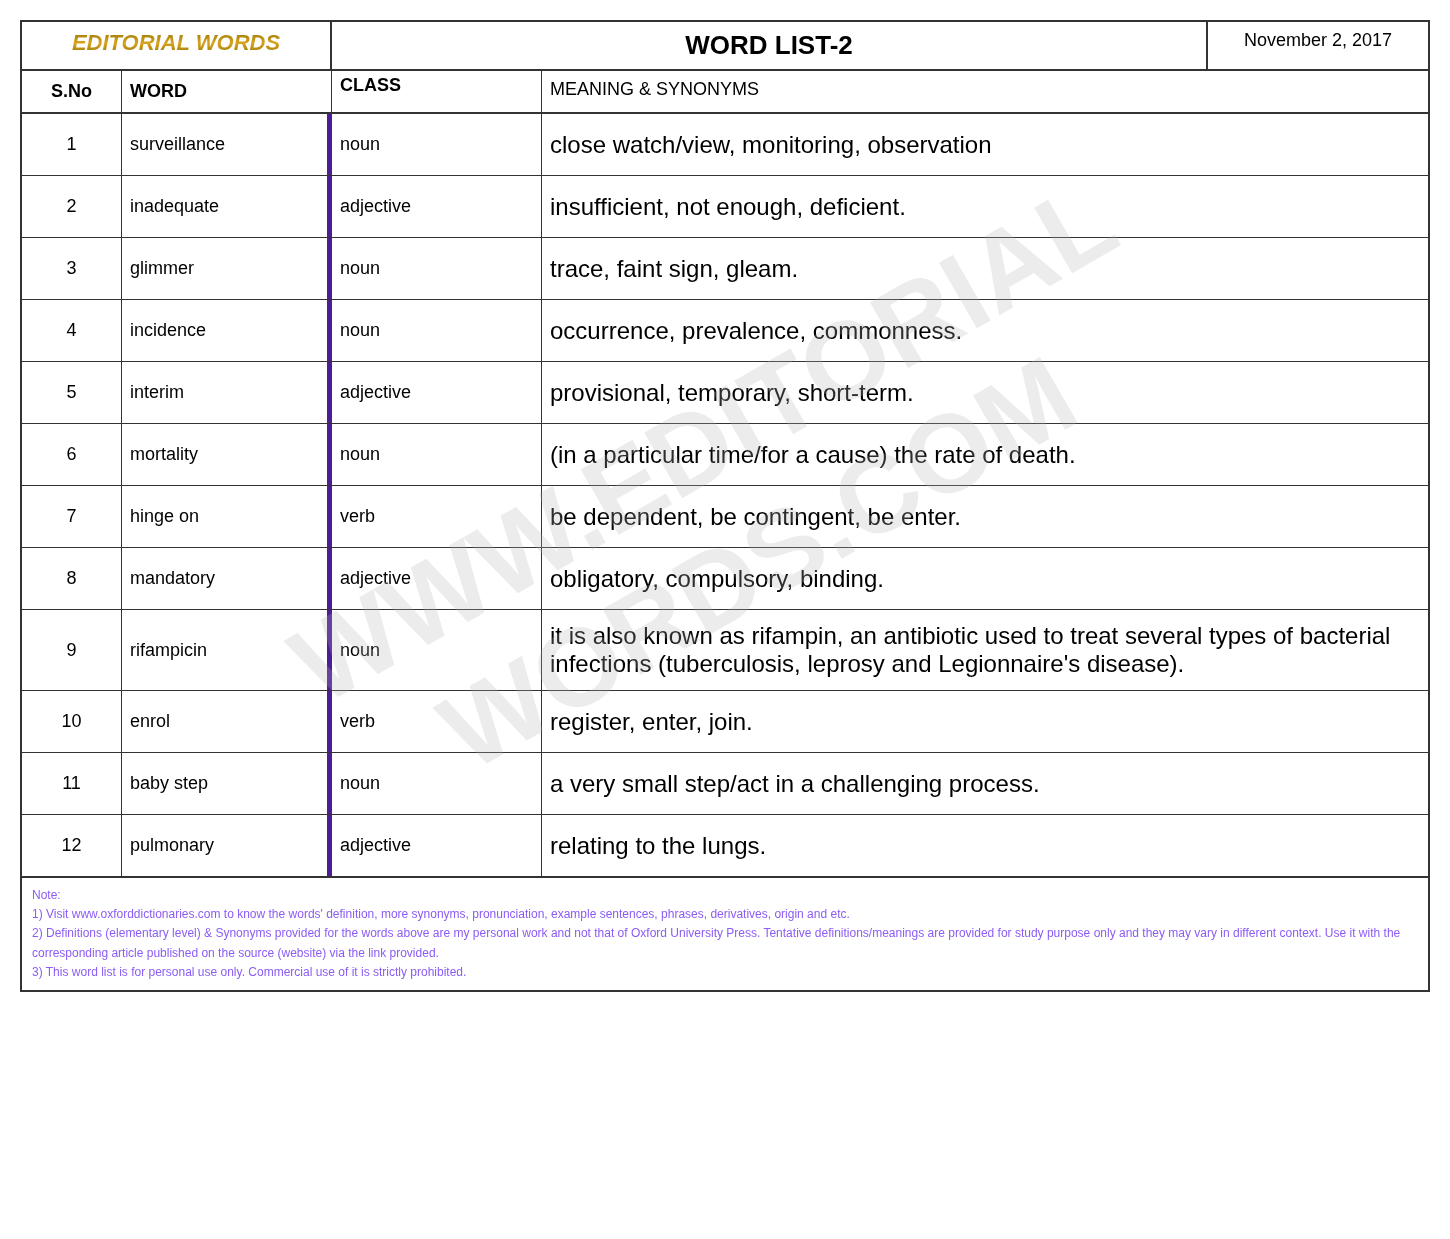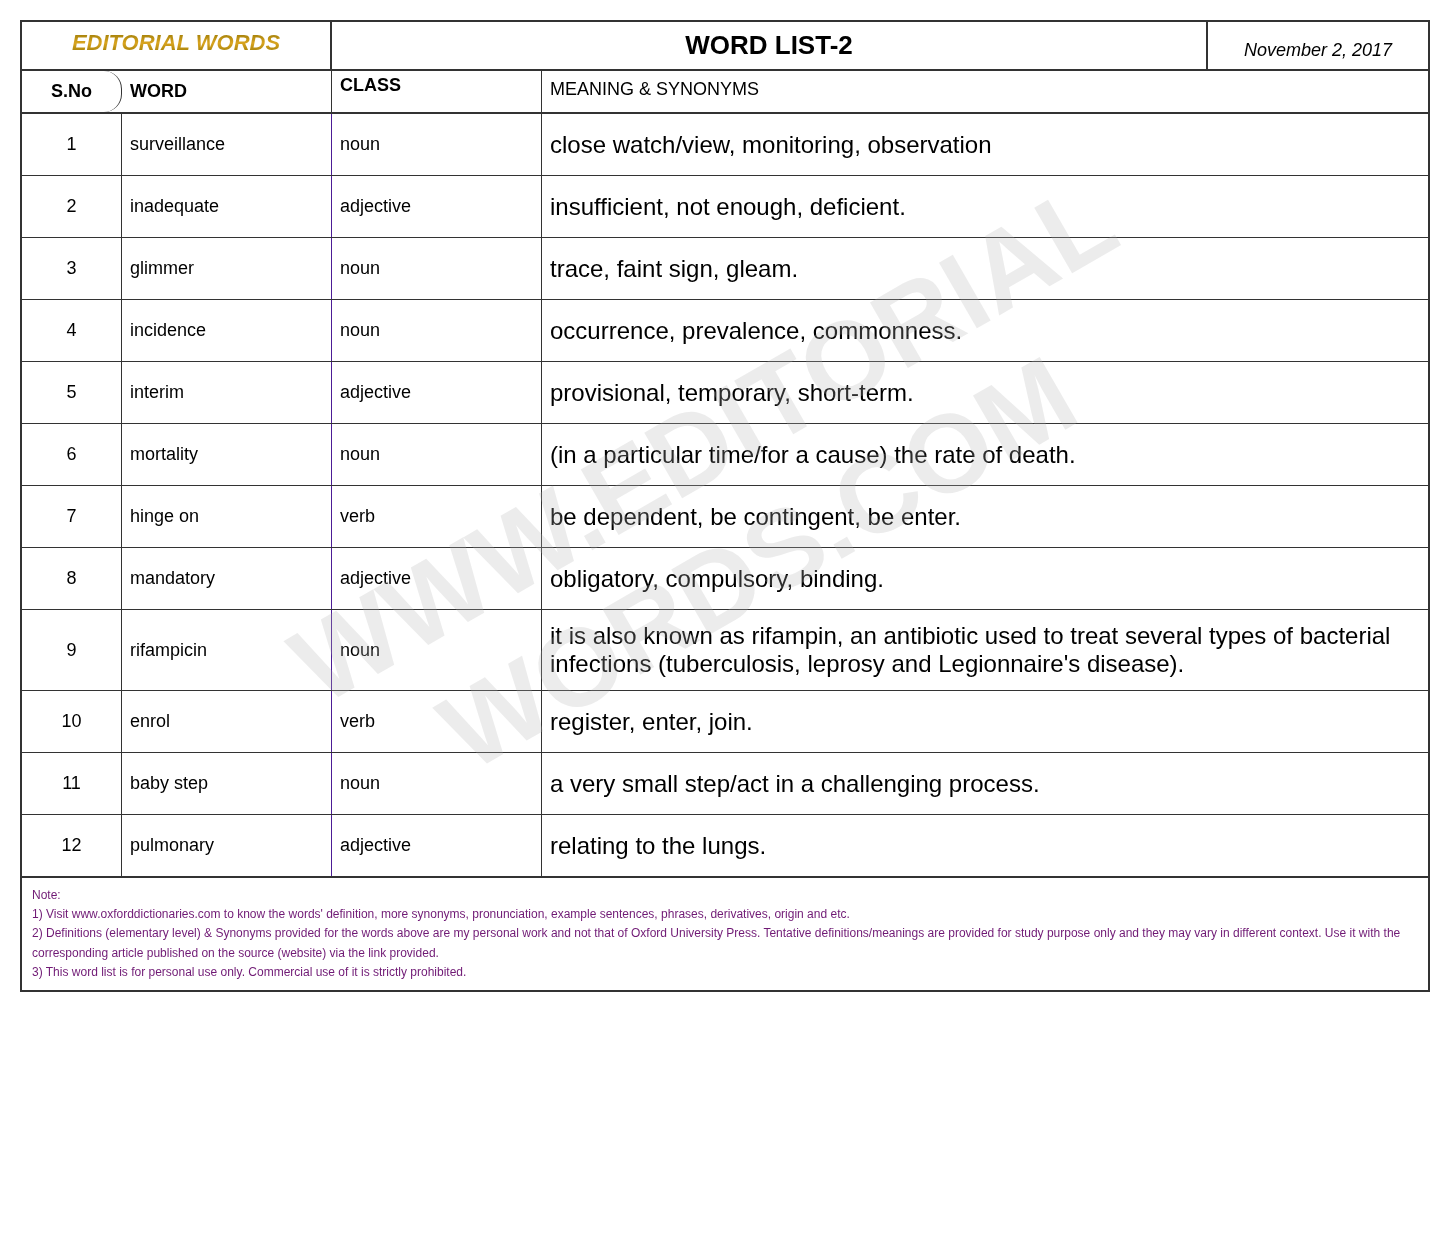--- a/index.html
+++ b/index.html
@@ -65,40 +65,38 @@
       font-size: 26px;
       font-weight: bold;
       display: flex;
       justify-content: center;
     }
     .header-date-cell {
       width: 220px;
       min-width: 220px;
       padding: 8px 12px;
       display: flex;
-      align-items: flex-end;
-      justify-content: center;
-      font-size: 18px;
-      font-style: italic;
+      align-items: flex-start;
+      justify-content: center;
+      font-size: 18px;
     }
     
     .col-headers {
       display: flex;
       border-bottom: 2px solid #333;
       background: #fff;
     }
     .col-sno {
       width: 100px;
       min-width: 100px;
       border-right: 1px solid #333;
       padding: 10px 8px;
       font-size: 18px;
       font-weight: bold;
       text-align: center;
-      border-radius: 18px;
     }
     .col-word {
       width: 210px;
       min-width: 210px;
       border-right: 1px solid #333;
       padding: 10px 8px;
       font-size: 18px;
       font-weight: bold;
     }
     .col-class {
@@ -131,21 +129,21 @@
       padding: 12px 8px;
       font-size: 18px;
       text-align: center;
       display: flex;
       align-items: center;
       justify-content: center;
     }
     .cell-word {
       width: 210px;
       min-width: 210px;
-      border-right: 1px solid #4c1d95;
+      border-right: 5px solid #4c1d95;
       padding: 12px 8px;
       font-size: 18px;
       display: flex;
       align-items: center;
     }
     .cell-class {
       width: 210px;
       min-width: 210px;
       border-right: 1px solid #333;
       padding: 20px 8px;
@@ -158,21 +156,21 @@
       padding: 12px 8px;
       font-size: 24px;
       display: flex;
       align-items: center;
     }
     
     .notes-section {
       border-top: 2px solid #333;
       padding: 8px 10px;
       font-size: 12px;
-      color: #701a75;
+      color: #8b5cf6;
       line-height: 1.6;
     }
   </style>
 </head>
 <body>
 
 <div class="outer-wrapper">
 
   <div class="watermark">
     <div>WWW.EDITORIAL</div>

